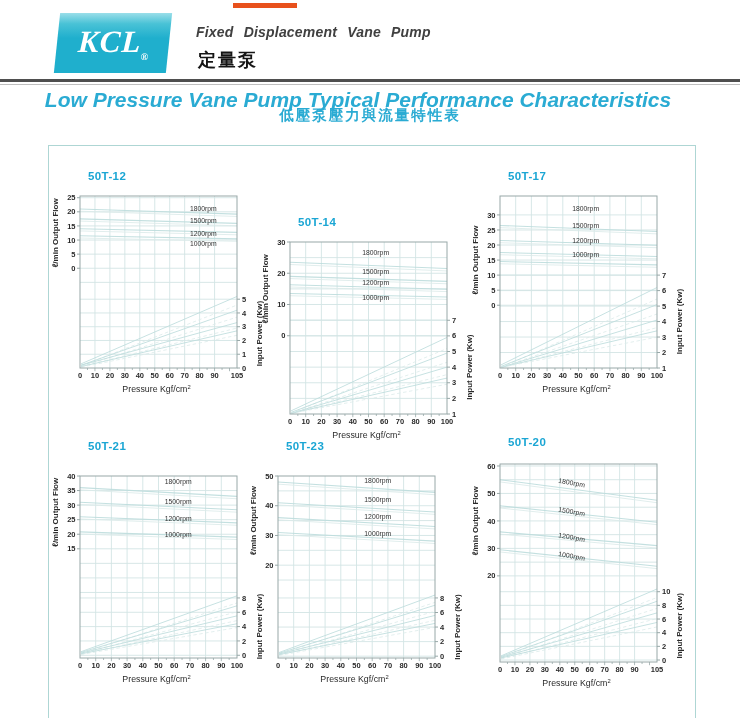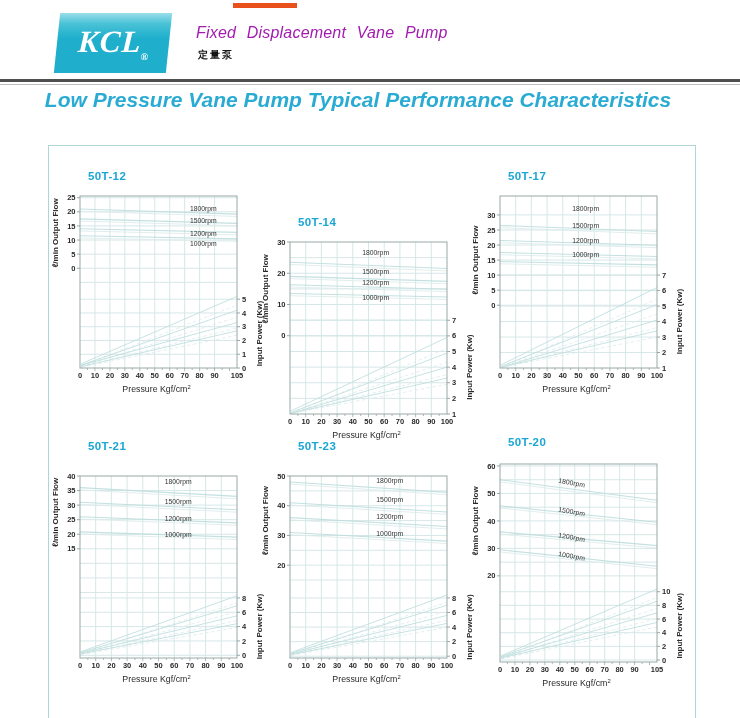--- a/index.html
+++ b/index.html
@@ -7,23 +7,23 @@
         font-family:"Liberation Sans","DejaVu Sans",sans-serif;}
   
   .red-bar{position:absolute;left:233px;top:3px;width:64px;height:5px;background:var(--redbar);}
   .logo{position:absolute;left:57px;top:13px;width:112px;height:60px;
         transform:skewX(-6deg);
         background:linear-gradient(180deg,var(--logo-light) 0%,var(--logo-mid) 18%,var(--logo-teal) 42%,var(--logo-teal) 100%);
         display:flex;align-items:center;justify-content:center;}
   .logo-text{font-family:"Liberation Serif","DejaVu Serif",serif;font-style:italic;font-weight:bold;
         color:#fff;font-size:31px;transform:skewX(3deg);letter-spacing:1px;}
   .logo-text .reg{font-size:10px;font-style:normal;vertical-align:-8px;letter-spacing:0;}
-  .title-en{position:absolute;left:196px;top:24px;font-style:italic;font-weight:normal;
-        font-size:16px;color:#a21caf;word-spacing:6px;letter-spacing:.2px;}
-  .title-zh{position:absolute;left:198px;top:48px;font-weight:bold;font-size:10px;color:#151515;letter-spacing:2px;}
+  .title-en{position:absolute;left:196px;top:24px;font-style:italic;font-weight:bold;
+        font-size:14px;color:#404040;word-spacing:6px;letter-spacing:.2px;}
+  .title-zh{position:absolute;left:198px;top:48px;font-weight:bold;font-size:18px;color:#151515;letter-spacing:2px;}
   .sep-dark{position:absolute;left:0;top:79px;width:740px;height:2.5px;background:#4f4f4f;}
   .sep-light{position:absolute;left:0;top:84px;width:740px;height:1.2px;background:#bfbfbf;}
   .heading-en{position:absolute;left:0;top:88px;width:716px;text-align:center;
         font-style:italic;font-weight:bold;font-size:21px;color:var(--heading);}
   .heading-zh{position:absolute;left:0;top:106px;width:740px;text-align:center;
         font-weight:bold;font-size:14.5px;color:var(--heading);letter-spacing:2px;}
   
   .charts-box{position:absolute;left:48px;top:145px;width:646px;height:600px;
         border:1.5px solid var(--boxborder);background:#fff;}
   .chart{position:absolute;width:218px;}
@@ -42,20 +42,21 @@
     <span class="logo-text"><span>KCL</span><span class="reg">®</span></span>
   </div>
 
   <div class="title-en">Fixed Displacement Vane Pump</div>
   <div class="title-zh">定量泵</div>
 
   <div class="sep-dark"></div>
   <div class="sep-light"></div>
 
   <div class="heading-en">Low Pressure Vane Pump Typical Performance Characteristics</div>
+  <div class="heading-zh">低壓泵壓力與流量特性表</div>
 
   <div class="charts-box"></div>
 
   <div class="chart" style="left: 50px; top: 170px; height: 232px; width: 218px; text-align: right;">
     <div class="chart-title">50T-12</div>
     <svg width="218" height="212" style="top: 20px;">
         <g>
           <line x1="44.95238095238095" y1="6" x2="44.95238095238095" y2="178" stroke="#d2e4e4" stroke-width="0.9"></line>
           <line x1="59.9047619047619" y1="6" x2="59.9047619047619" y2="178" stroke="#d2e4e4" stroke-width="0.9"></line>
           <line x1="74.85714285714286" y1="6" x2="74.85714285714286" y2="178" stroke="#d2e4e4" stroke-width="0.9"></line>
@@ -520,21 +521,21 @@
           <text x="114.78" y="26.189999999999998">1800rpm</text>
           <text x="114.78" y="46.21">1500rpm</text>
           <text x="114.78" y="62.589999999999996">1200rpm</text>
           <text x="114.78" y="78.97">1000rpm</text>
         </g>
         <text x="8.5" y="54.4" text-anchor="middle" font-size="8" font-weight="700" fill="#2a2a2a" transform="rotate(-90 8.5 54.4)">ℓ/min Output Flow</text>
         <text x="212" y="168.605" text-anchor="middle" font-size="8" font-weight="700" fill="#2a2a2a" transform="rotate(-90 212 168.605)">Input Power (Kw)</text>
         <text x="106.5" y="224" text-anchor="middle" font-size="8.8" fill="#2a2a2a"><tspan>Pressure Kgf/cm</tspan><tspan dy="-3.5" font-size="5.8">2</tspan></text>
       </svg>
   </div>
-  <div class="chart" style="left: 260px; top: 440px; height: 252px; width: 218px;">
+  <div class="chart" style="left: 248px; top: 440px; height: 252px; width: 218px;">
     <div class="chart-title">50T-23</div>
     <svg width="218" height="234" style="top: 18px;">
         <g>
           <line x1="45.7" y1="18" x2="45.7" y2="200" stroke="#d2e4e4" stroke-width="0.9"></line>
           <line x1="61.400000000000006" y1="18" x2="61.400000000000006" y2="200" stroke="#d2e4e4" stroke-width="0.9"></line>
           <line x1="77.1" y1="18" x2="77.1" y2="200" stroke="#d2e4e4" stroke-width="0.9"></line>
           <line x1="92.80000000000001" y1="18" x2="92.80000000000001" y2="200" stroke="#d2e4e4" stroke-width="0.9"></line>
           <line x1="108.5" y1="18" x2="108.5" y2="200" stroke="#d2e4e4" stroke-width="0.9"></line>
           <line x1="124.2" y1="18" x2="124.2" y2="200" stroke="#d2e4e4" stroke-width="0.9"></line>
           <line x1="139.89999999999998" y1="18" x2="139.89999999999998" y2="200" stroke="#d2e4e4" stroke-width="0.9"></line>

